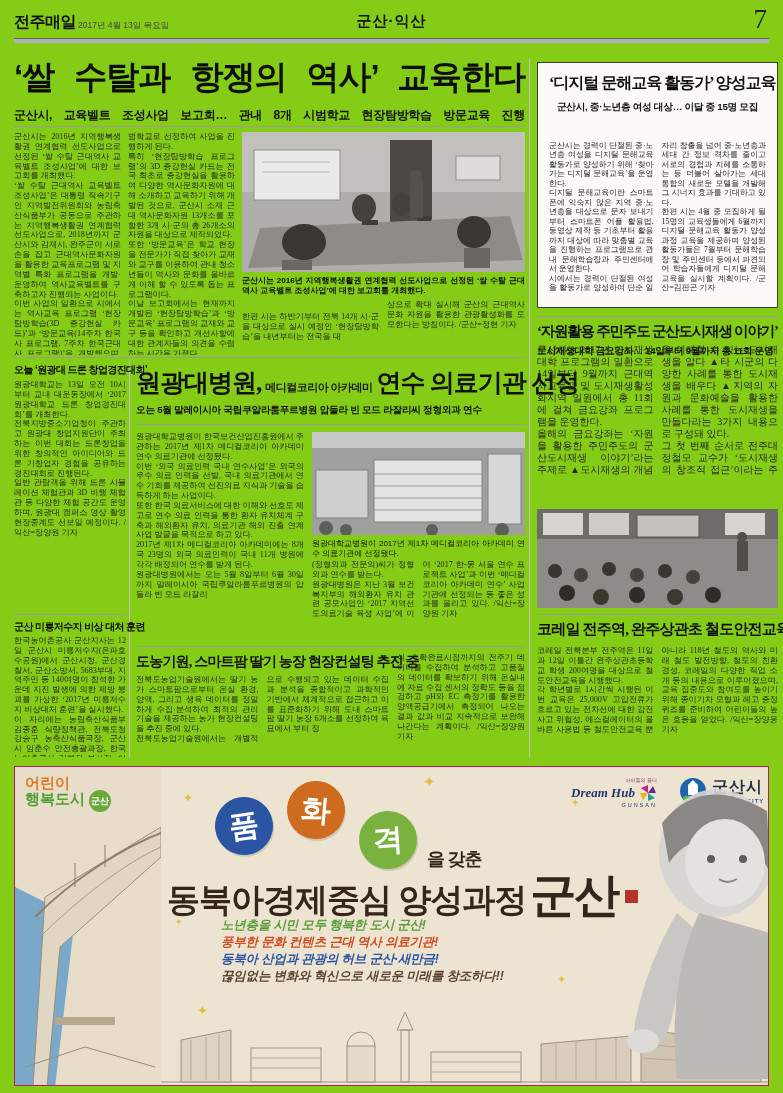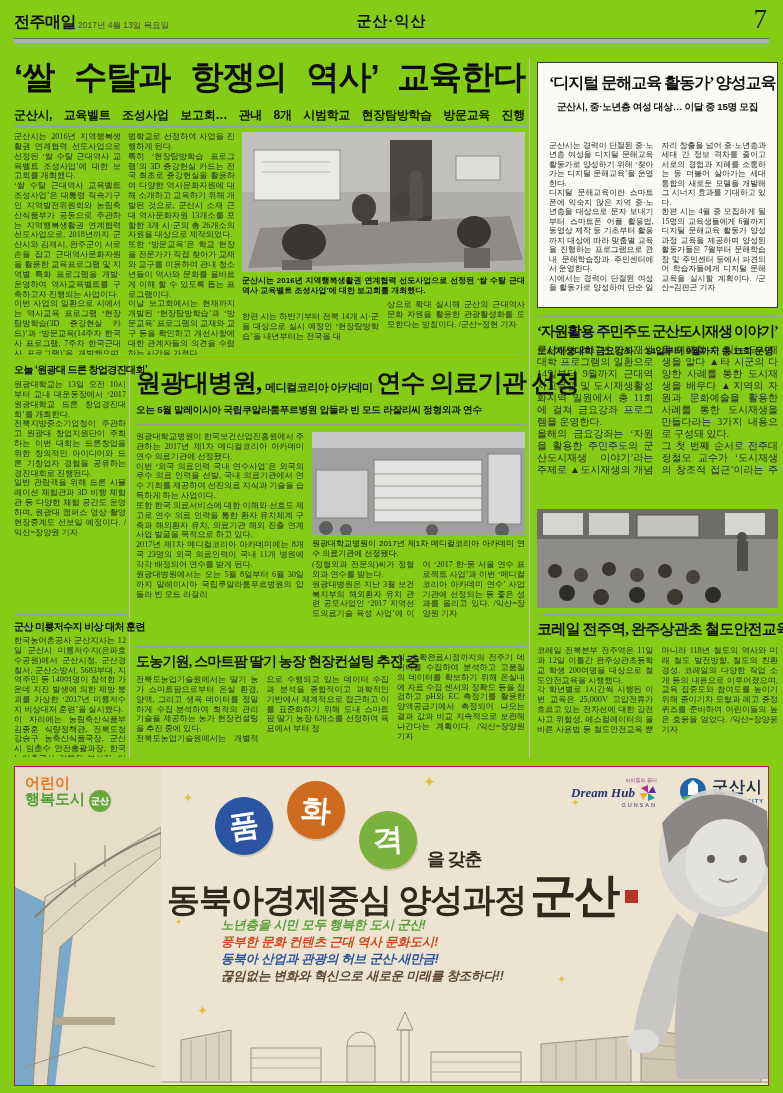--- a/index.html
+++ b/index.html
@@ -242,21 +242,21 @@
     <span class="abs calli" style="left:412px;top:80px;font-size:18px">을 갖춘</span>
 
     <div class="abs" style="left:152px;top:98px;white-space:nowrap">
       <span class="calli" style="font-size:33px">동북아경제중심 양성과정</span>
       <span class="calli" style="font-size:46px;letter-spacing:-2px">군산</span>
       <span style="display:inline-block;width:13px;height:13px;background:#b5342a;vertical-align:8px;margin-left:3px"></span>
     </div>
 
     <div class="abs" style="left:206px;top:150px">
       <div class="slogan-line" style="color: rgb(90, 158, 58);">노년층을 시민 모두 행복한 도시 군산!</div>
-      <div class="slogan-line" style="color: rgb(207, 74, 31);">풍부한 문화 컨텐츠 근대 역사 문화도시!</div>
+      <div class="slogan-line" style="color: rgb(207, 74, 31);">풍부한 문화 컨텐츠 근대 역사 의료기관!</div>
       <div class="slogan-line" style="color: rgb(43, 85, 162);">동북아 산업과 관광의 허브 군산·새만금!</div>
       <div class="slogan-line" style="color: rgb(91, 70, 50);">끊임없는 변화와 혁신으로 새로운 미래를 창조하다!!</div>
     </div>
 
     <svg class="abs" style="left:146px;top:233px" width="609" height="87" viewBox="0 0 609 87">
       <line x1="0" y1="82" x2="609" y2="82" stroke="#9a9186"></line>
       <polygon points="20,82 20,40 70,30 70,82" fill="#ddd3c1" stroke="#9a9186"></polygon>
       <line x1="30" y1="40" x2="30" y2="80" stroke="#b3a996"></line>
         <line x1="45" y1="37" x2="45" y2="80" stroke="#b3a996"></line>
         <line x1="58" y1="34" x2="58" y2="80" stroke="#b3a996"></line>

